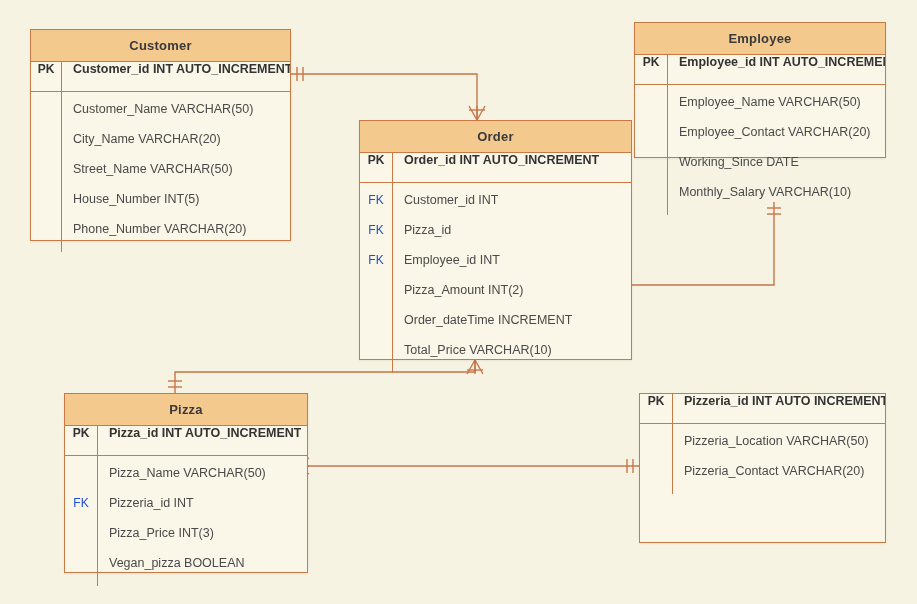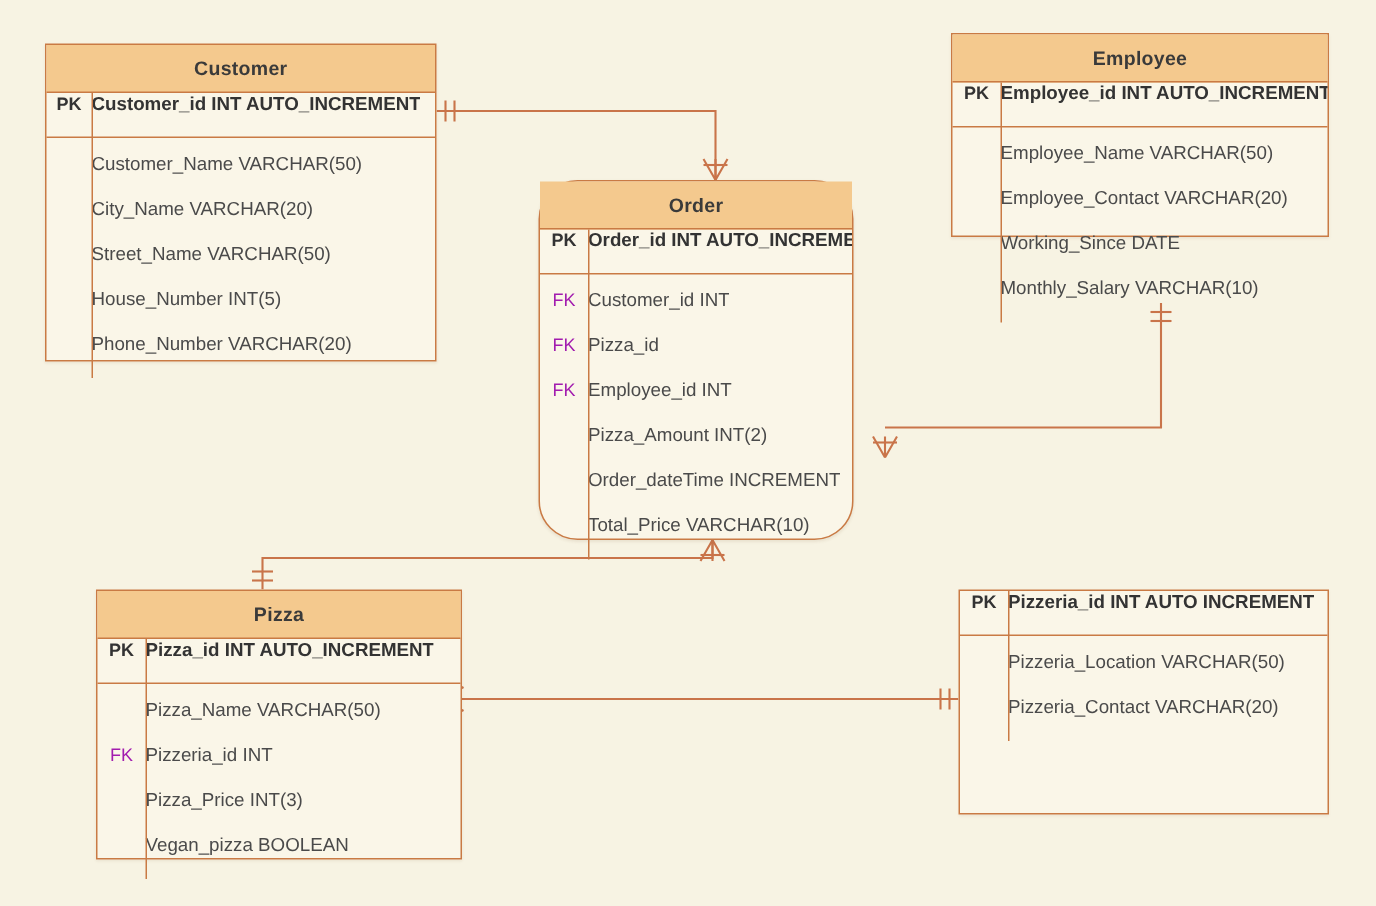--- a/index.html
+++ b/index.html
@@ -71,29 +71,30 @@
   }
   .attr-row.pk-row .attr-name {
     font-weight: bold;
     color: #333;
   }
   .key-cell {
     box-sizing: border-box;
     flex: 0 0 auto;
     text-align: center;
     font-size: 12px;
-    color: #a21caf;
+    color: #1d4ed8;
     font-weight: normal;
   }
   .attr-row.pk-row .key-cell {
     font-weight: bold;
     color: #333;
   }
   .attr-name {
     box-sizing: border-box;
+    padding-left: 12px;
     white-space: nowrap;
     overflow: hidden;
   }
   .spacer-row {
     height: 10px;
   }
 </style>
 </head>
 <body>
 
@@ -194,21 +195,21 @@
           <div class="attr-row">
             <div class="key-cell" style="width: 32px;"></div>
             <div class="attr-name">Working_Since DATE</div>
           </div>
           <div class="attr-row">
             <div class="key-cell" style="width: 32px;"></div>
             <div class="attr-name">Monthly_Salary VARCHAR(10)</div>
           </div>
         </div>
       </div>
-      <div class="entity" style="left: 359px; top: 120px; width: 210px; height: 240px; border-radius: 26px;">
+      <div class="entity" style="left: 359px; top: 120px; width: 273px; height: 240px;">
         <div class="entity-header">Order</div>
         <div class="entity-body">
           <div class="keycol-divider" style="left: 32px;"></div>
           <div class="attr-row pk-row">
             <div class="key-cell" style="width: 32px;">PK</div>
             <div class="attr-name">Order_id INT AUTO_INCREMENT</div>
           </div>
           <div class="spacer-row"></div>
           <div class="attr-row">
             <div class="key-cell" style="width: 32px;">FK</div>

